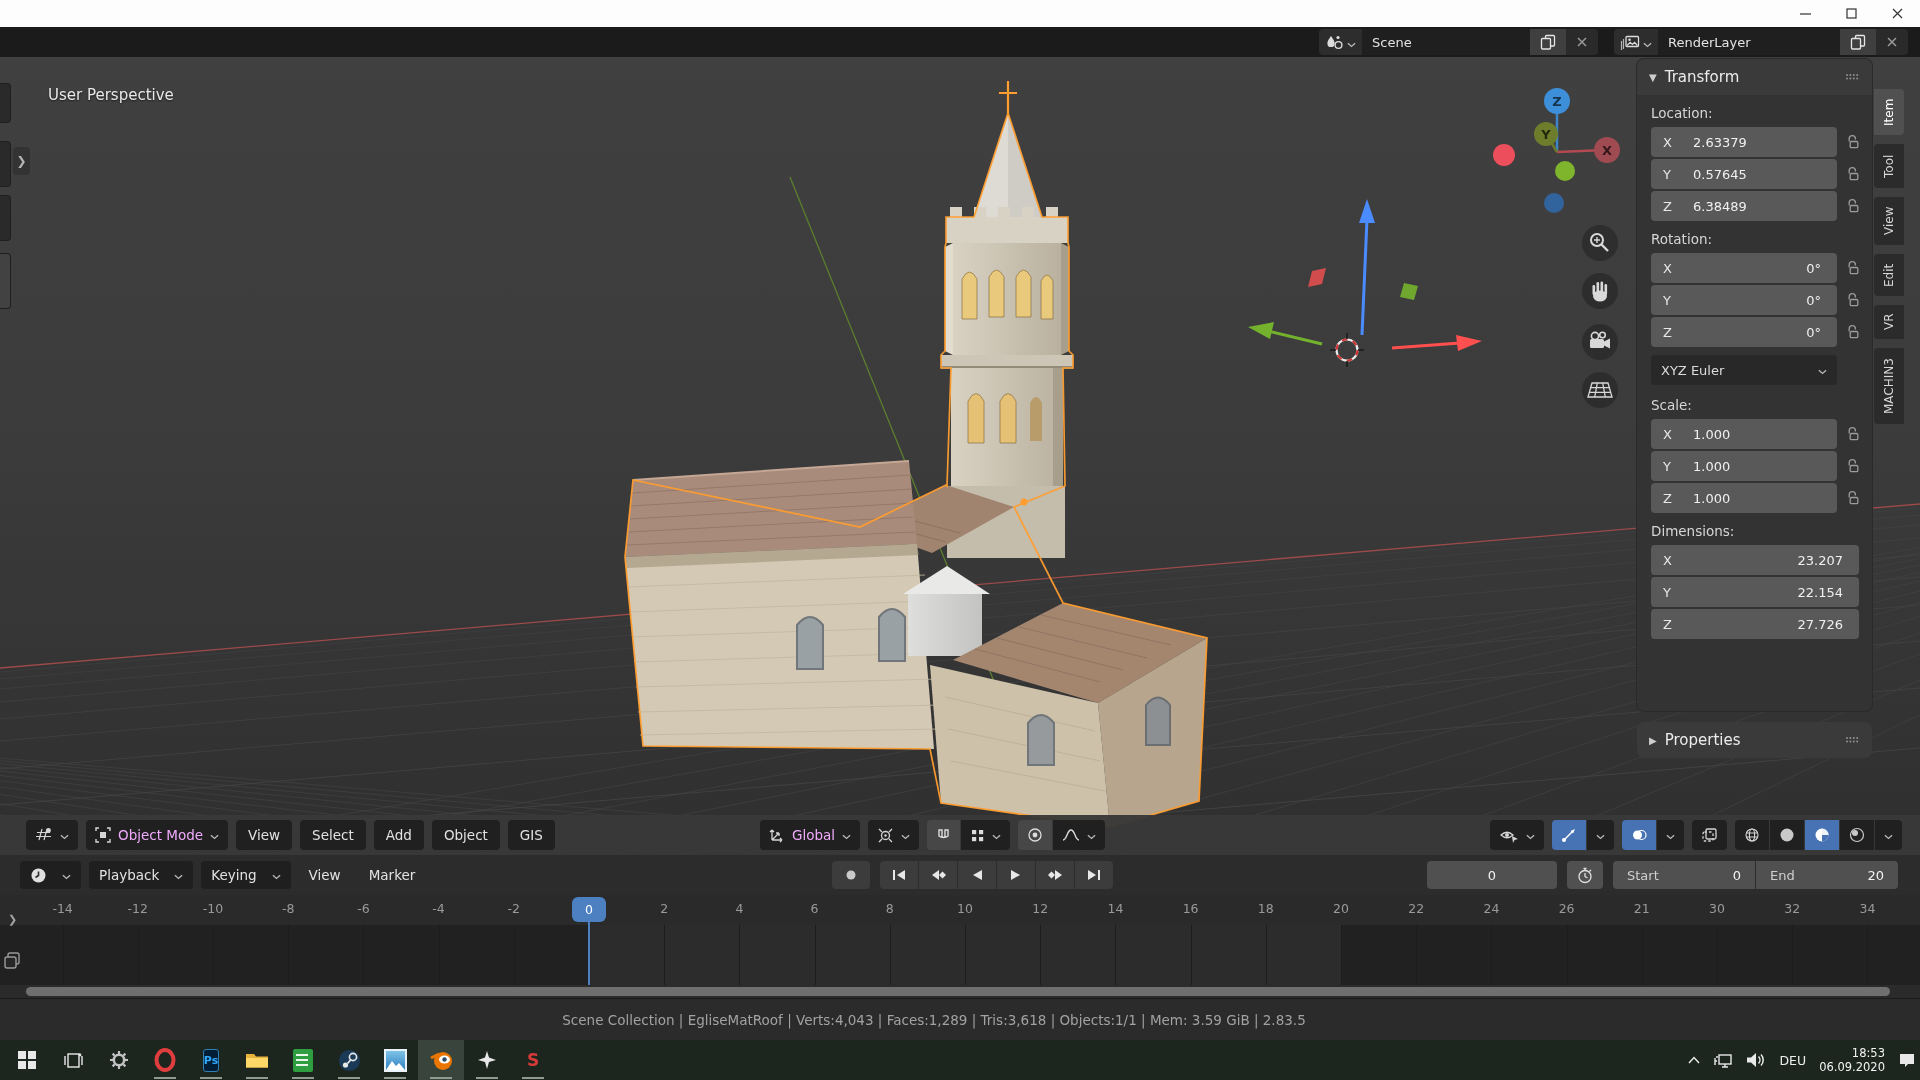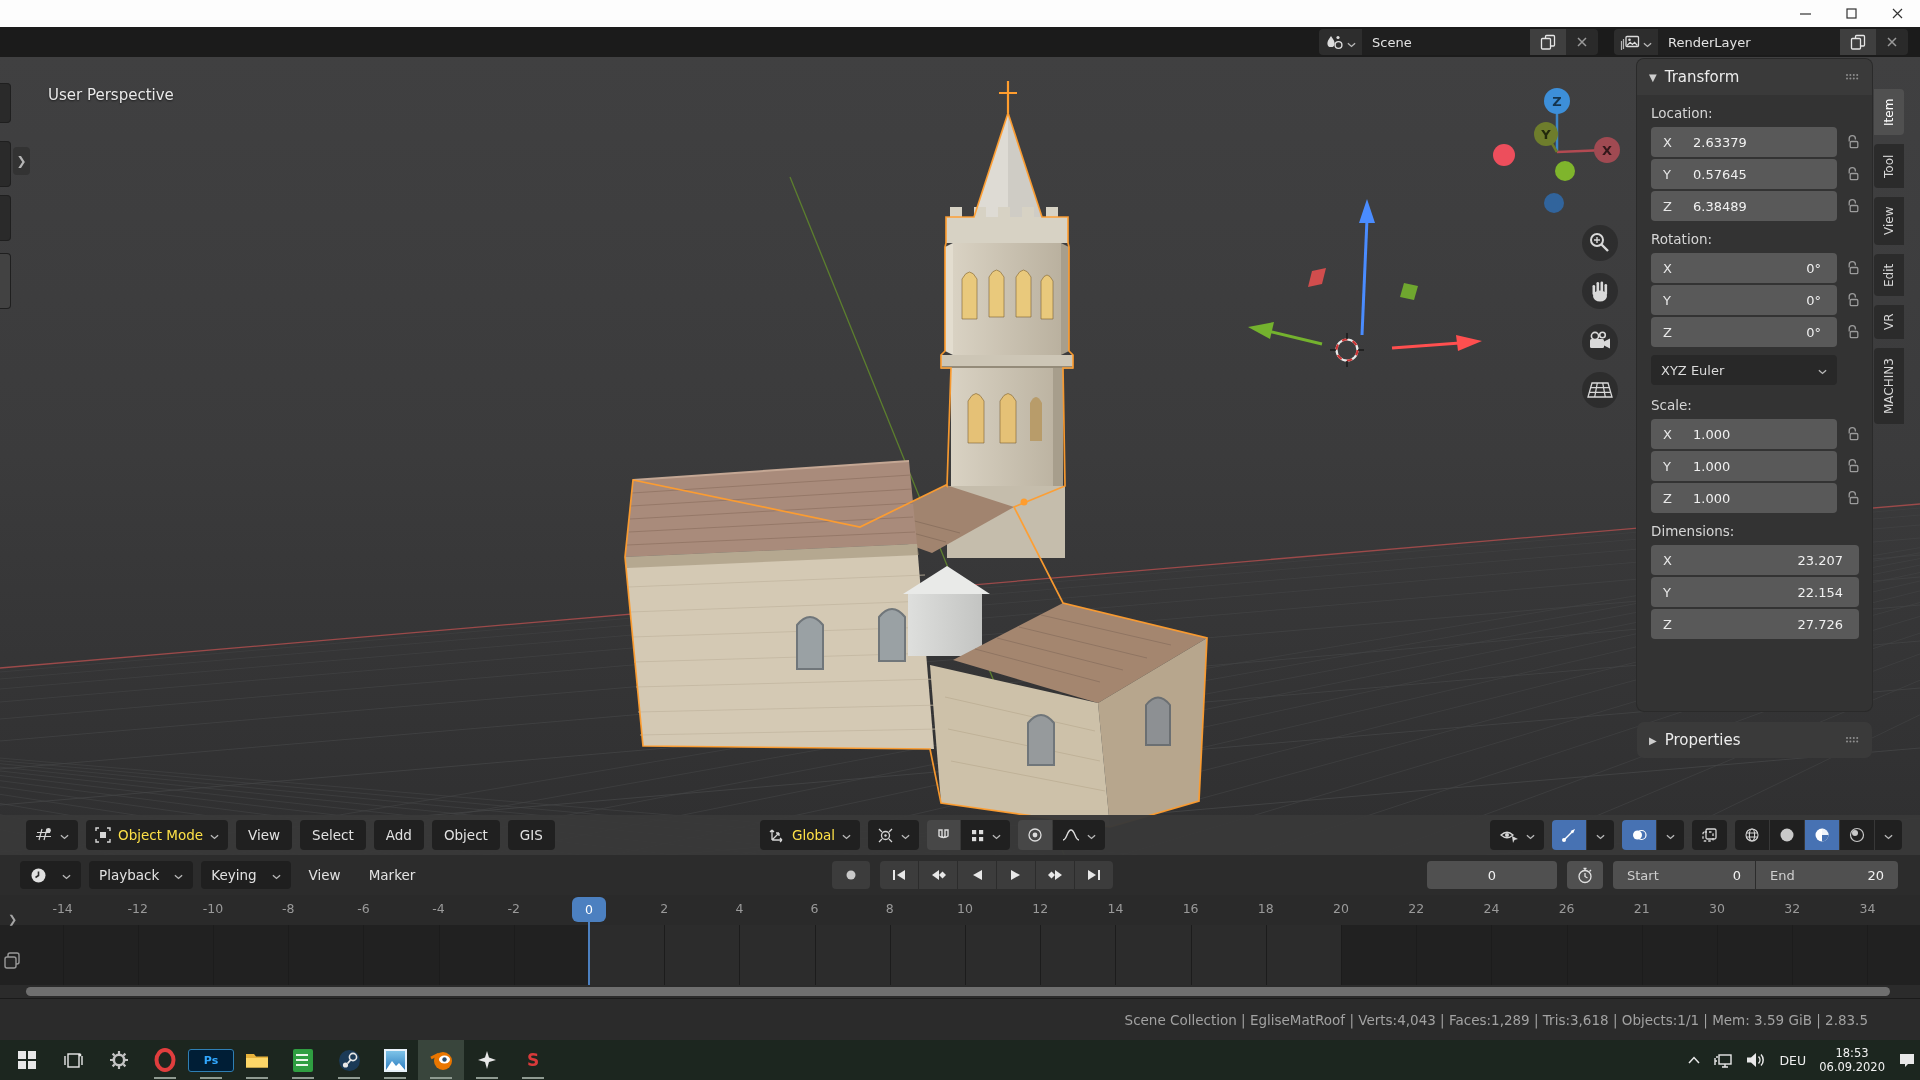--- a/index.html
+++ b/index.html
@@ -33,21 +33,21 @@
   .rail-tab { position:absolute; left:0; width:11px; background:#2a2a2a; border-radius:0 4px 4px 0;
     border:1px solid #1f1f1f; border-left:none; }
   .rail-tab.active { background:#424242; }
   #vp-expander { position:absolute; left:13px; top:90px; width:17px; height:28px; background:#333;
     border-radius:4px; display:flex; align-items:center; justify-content:center; color:#b5b5b5; font-size:12px; }
 
   
   #vp-header { position:absolute; left:0; bottom:0; width:1920px; height:40px; background:rgba(57,57,57,.97); }
   .vh-row { position:absolute; top:5px; display:flex; align-items:center; gap:8px; }
   .vh-btn { height:30px; display:flex; align-items:center; gap:7px; background:#202020;
-    border-radius:4px; padding:0 9px; color:#fde047; font-size:13.5px; white-space:nowrap; }
+    border-radius:4px; padding:0 9px; color:#f0abfc; font-size:13.5px; white-space:nowrap; }
   .vh-menu { height:30px; display:flex; align-items:center; background:#202020; border-radius:4px;
     padding:0 12px; color:#e2e2e2; font-size:13.5px; }
   .vh-group { display:flex; gap:1px; }
   .vh-group .vh-btn { border-radius:0; }
   .vh-group .vh-btn:first-child { border-radius:4px 0 0 4px; }
   .vh-group .vh-btn:last-child { border-radius:0 4px 4px 0; }
   .toggled-blue { background:#4772b3 !important; }
   .toggled-grey { background:#474747 !important; }
 
   
@@ -95,32 +95,32 @@
   #tl-thumb { position:absolute; left:26px; top:2px; width:1864px; height:9px; background:#6f6f6f; border-radius:5px; }
   .tl-btn { height:28px; display:flex; align-items:center; gap:15px; background:#1f1f1f;
     border-radius:4px; padding:0 10px; color:#e2e2e2; font-size:13.5px; }
   .tl-menu { color:#e2e2e2; font-size:13.5px; padding:0 10px; }
   .trans-btn { width:38px; height:28px; background:#3c3c3c; display:flex; align-items:center; justify-content:center; }
   .tl-field { height:28px; background:#505050; border-radius:4px; color:#f2f2f2; font-size:13px;
     display:flex; align-items:center; justify-content:center; }
 
   
   #statusbar { position:absolute; left:0; top:998px; width:1920px; height:42px; background:#2b2b2b;
-    border-top:1px solid #1a1a1a; display:flex; align-items:center; justify-content:flex-end; }
+    border-top:1px solid #1a1a1a; display:flex; align-items:center; justify-content:center; }
   #status-text { color:#a2a2a2; font-size:13.5px; padding-right:52px; }
 
   
   #taskbar { position:absolute; left:0; top:1040px; width:1920px; height:40px; background:#1c261f; }
   #tb-icons { position:absolute; left:4px; top:0; display:flex; }
   .tb-tile { width:46px; height:40px; display:flex; align-items:center; justify-content:center; position:relative; }
   .tb-tile.active-app { background:#39453c; }
   .run::after { content:''; position:absolute; bottom:1px; left:12px; width:22px; height:2px; background:#8f9a91; }
   #tray { position:absolute; right:4px; top:0; height:40px; display:flex; align-items:center; gap:13px; color:#efefef; }
-  #tray-clock { text-align:center; font-size:11.5px; line-height:14px; color:#f2f2f2; }
-  .ps-ic { width:46px; height:23px; background:#001e36; border:1.5px solid #2f7fb4; border-radius:3px;
+  #tray-clock { text-align:right; font-size:11.5px; line-height:14px; color:#f2f2f2; }
+  .ps-ic { width:16px; height:23px; background:#001e36; border:1.5px solid #2f7fb4; border-radius:3px;
     color:#31a8ff; font-size:11px; font-weight:bold; display:flex; align-items:center; justify-content:center; }
   .note-ic { width:20px; height:23px; background:#2f9e41; border-radius:2px; position:relative; }
   .note-ic i { position:absolute; left:3px; width:12px; height:2px; background:#eaf6ea; }
   .photos-ic { width:23px; height:23px; background:linear-gradient(#7ec3e8,#2f7fc1); border:2px solid #e8f2fa;
     display:flex; align-items:flex-end; justify-content:center; overflow:hidden; }
   .sub-ic { color:#d83a3a; font-weight:bold; font-size:17px; }
 </style>
 </head>
 <body>
 

